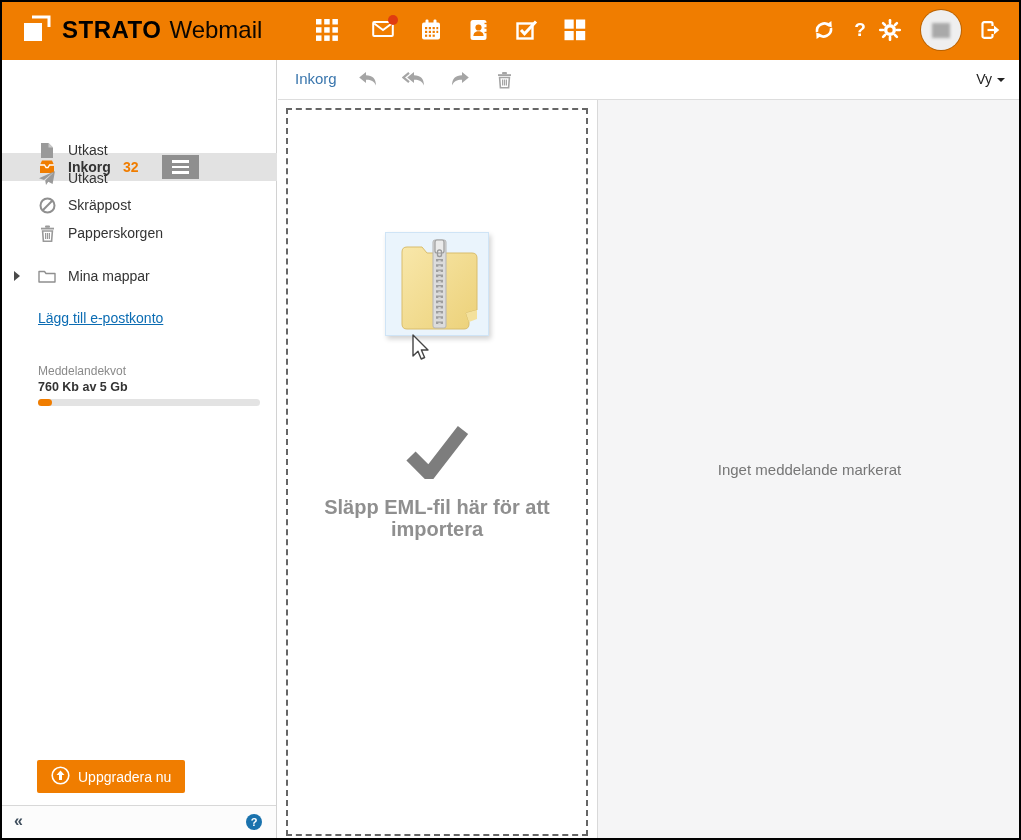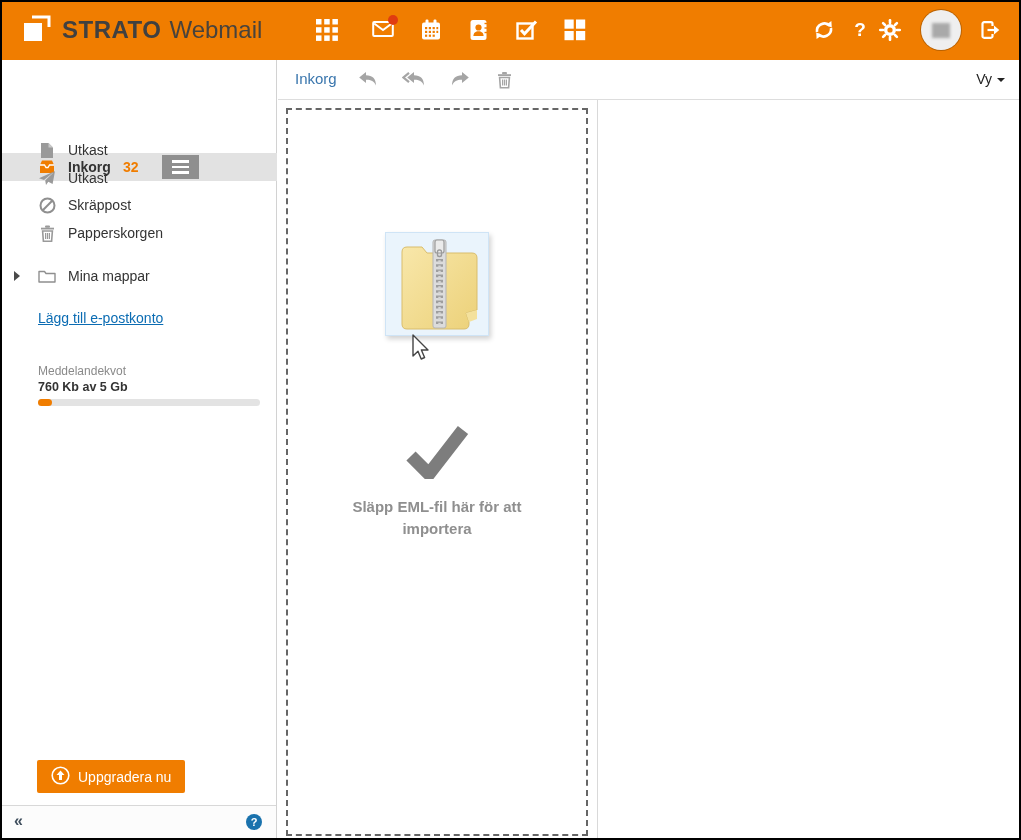--- a/index.html
+++ b/index.html
@@ -3,21 +3,21 @@
 <meta charset="utf-8">
 <style>
   * { box-sizing: border-box; margin: 0; padding: 0; }
   html,body { background:#fff; }
   body { font-family: "Liberation Sans", sans-serif; }
   .screen { position:relative; width:1021px; height:840px; background:#fff; overflow:hidden; }
   .frame { position:absolute; inset:0; border:2px solid #000; pointer-events:none; z-index:50; }
 
   
   .header { position:absolute; left:0; top:0; width:1021px; height:60px; background:#f07d00; }
-  .logo { position:absolute; left:22px; top:13px; display:flex; align-items:center; color:#404040; cursor:pointer; }
+  .logo { position:absolute; left:22px; top:13px; display:flex; align-items:center; color:#000000; cursor:pointer; }
   .logo svg { margin-right:10px; }
   .logo-strato { font-size:24px; font-weight:bold; letter-spacing:.5px; }
   .logo-webmail { font-size:24px; font-weight:300; margin-left:8px; opacity:.95; }
   .hicon { position:absolute; top:19px; width:22px; height:22px; cursor:pointer; }
   .hicon svg { display:block; }
   .badge-dot { position:absolute; right:-4px; top:-4px; width:10px; height:10px; border-radius:50%; background:#e03c10; }
   .help-glyph { color:#fff; font-size:19px; font-weight:bold; line-height:22px; text-align:center; width:22px; }
   .avatar { position:absolute; left:921px; top:10px; width:40px; height:40px; border-radius:50%;
             background:#efefef; box-shadow:0 0 0 1px rgba(90,50,0,.35); display:flex; align-items:center;
             justify-content:center; cursor:pointer; overflow:hidden; }
@@ -78,21 +78,21 @@
                display:flex; align-items:center; justify-content:center; }
   .empty-msg { font-size:15px; color:#767676; }
 
   .dropzone { position:absolute; left:8px; top:8px; right:9px; bottom:2px; border:2px dashed #666; }
   .zip-panel { position:absolute; left:50%; transform:translateX(-50%); top:122px; width:104px; height:104px;
                background:#eaf4fc; border:1px solid #cfe4f6; box-shadow:2px 3px 5px rgba(0,0,0,.18);
                display:flex; align-items:center; justify-content:center; }
   .cursor-icon { position:absolute; left:calc(50% - 28px); top:223px; }
   .drop-check { position:absolute; left:50%; transform:translateX(-50%); top:315px; }
   .drop-text { position:absolute; left:50%; transform:translateX(-50%); top:386px; width:236px;
-               text-align:center; font-size:15px; font-weight:bold; color:#8f8f8f; line-height:22px; }
+               text-align:center; font-size:20px; font-weight:bold; color:#8f8f8f; line-height:22px; }
 </style>
 </head>
 <body>
 
 <div class="screen">
 
   <div class="header">
     <div class="logo">
       <span>
         <svg width="30" height="30" viewBox="0 0 30 30">
@@ -381,15 +381,18 @@
       <span class="drop-check">
         <svg width="64" height="54" viewBox="0 0 64 54">
           <path d="M6 31 L24 49 L58 5" stroke="#7d7d7d" stroke-width="13" fill="none"></path>
         </svg>
       </span>
 
       <div class="drop-text">Släpp EML-fil här för att importera</div>
     </div>
   </div>
 
+  <div class="read-pane">
+    <span class="empty-msg">Inget meddelande markerat</span>
+  </div>
 
   <div class="frame"></div>
 </div>
 
 </body></html>

